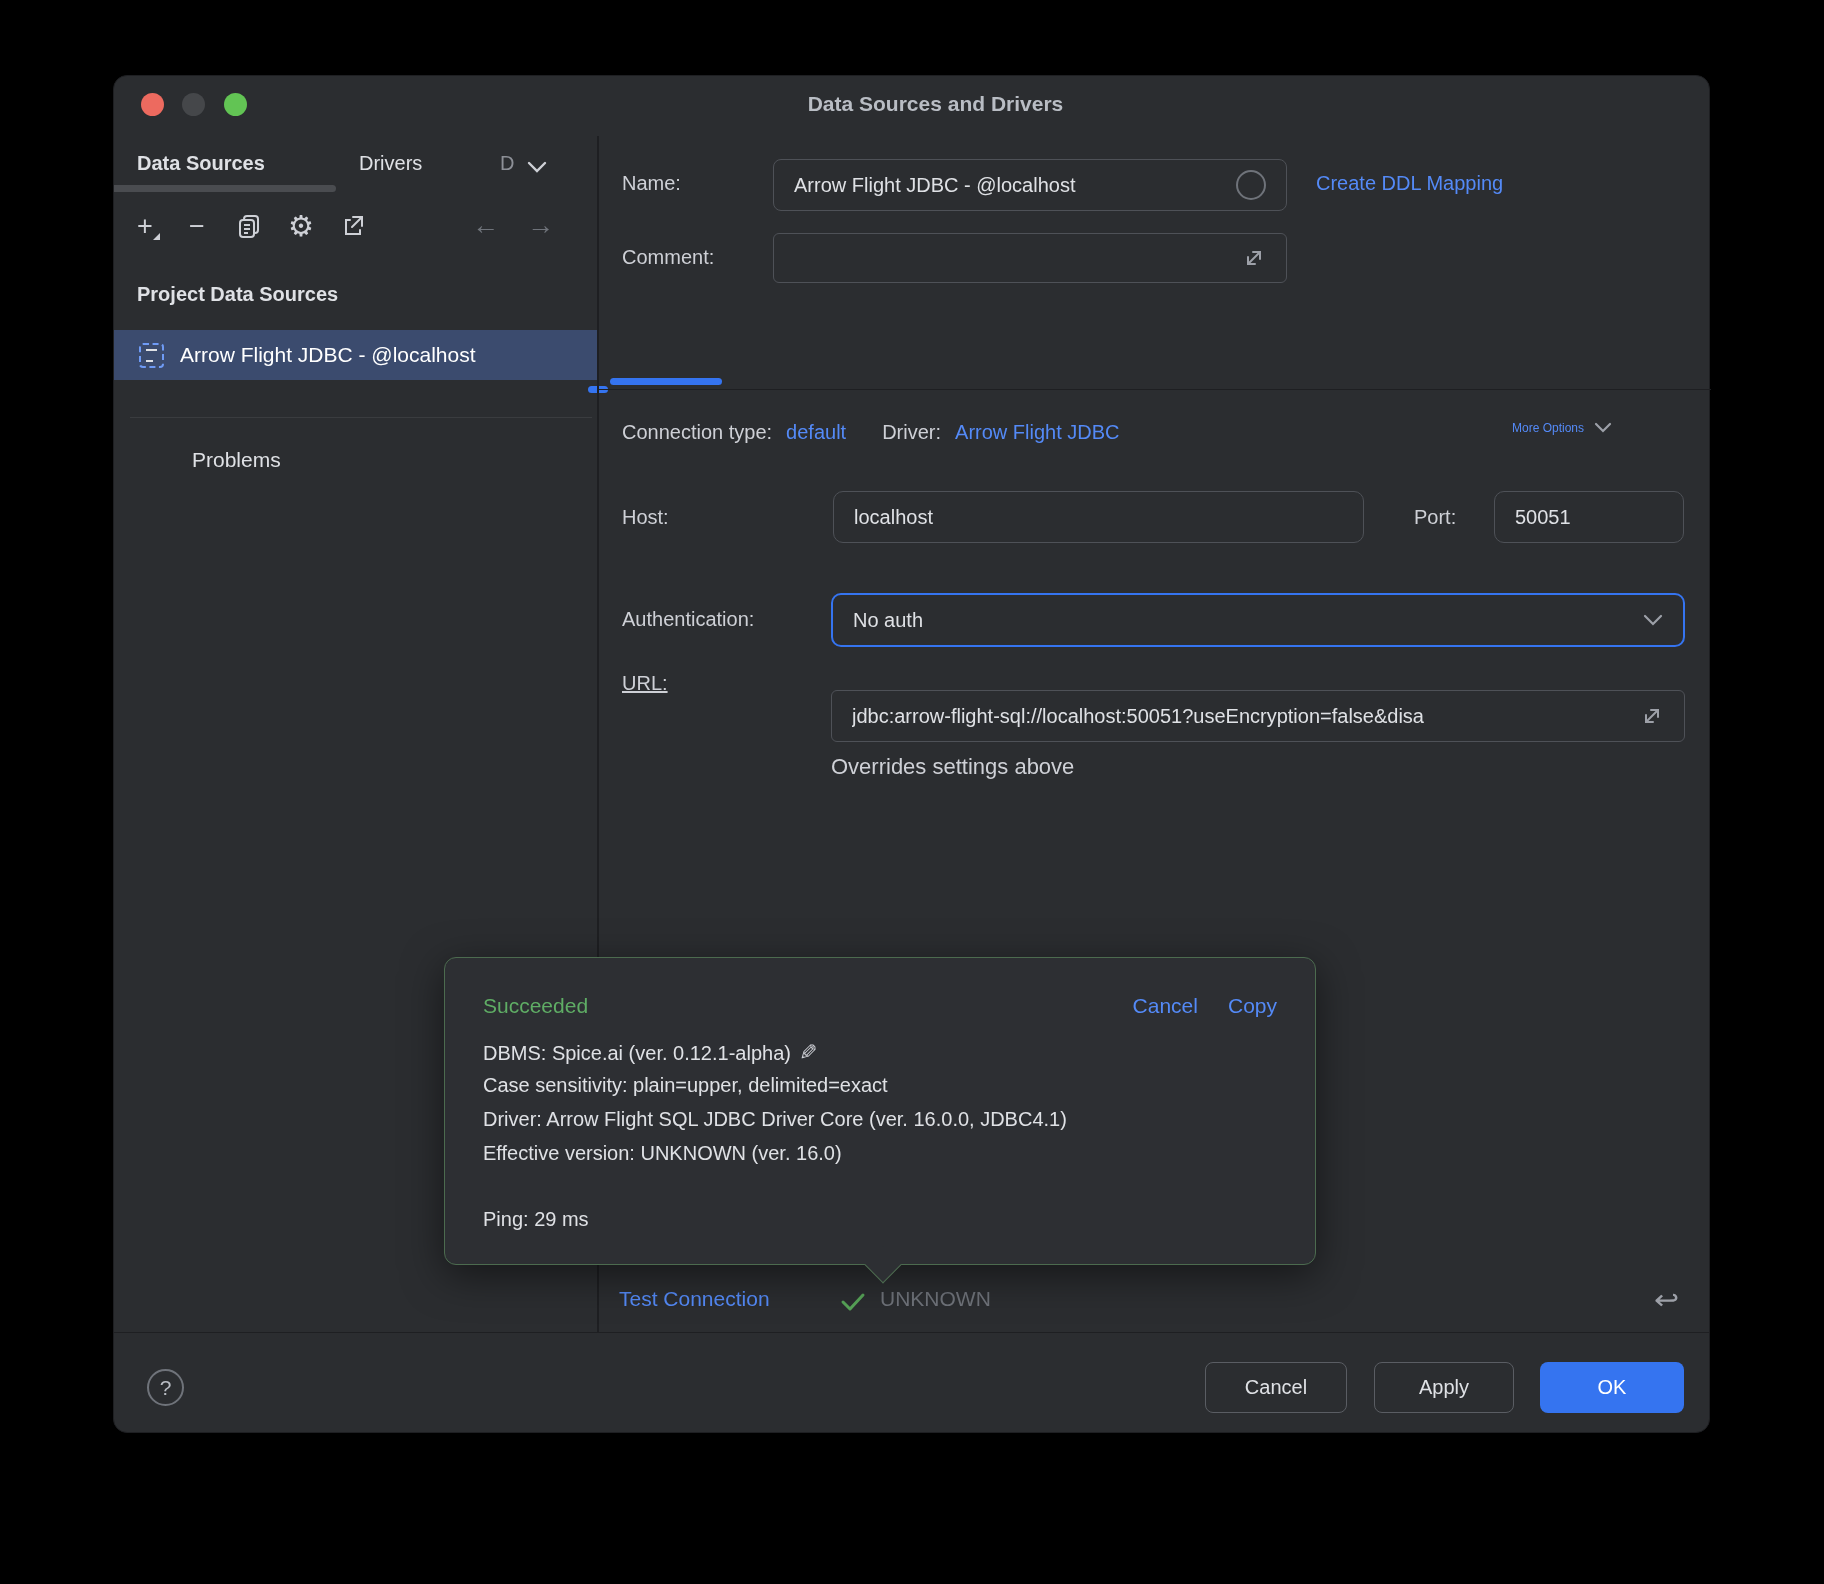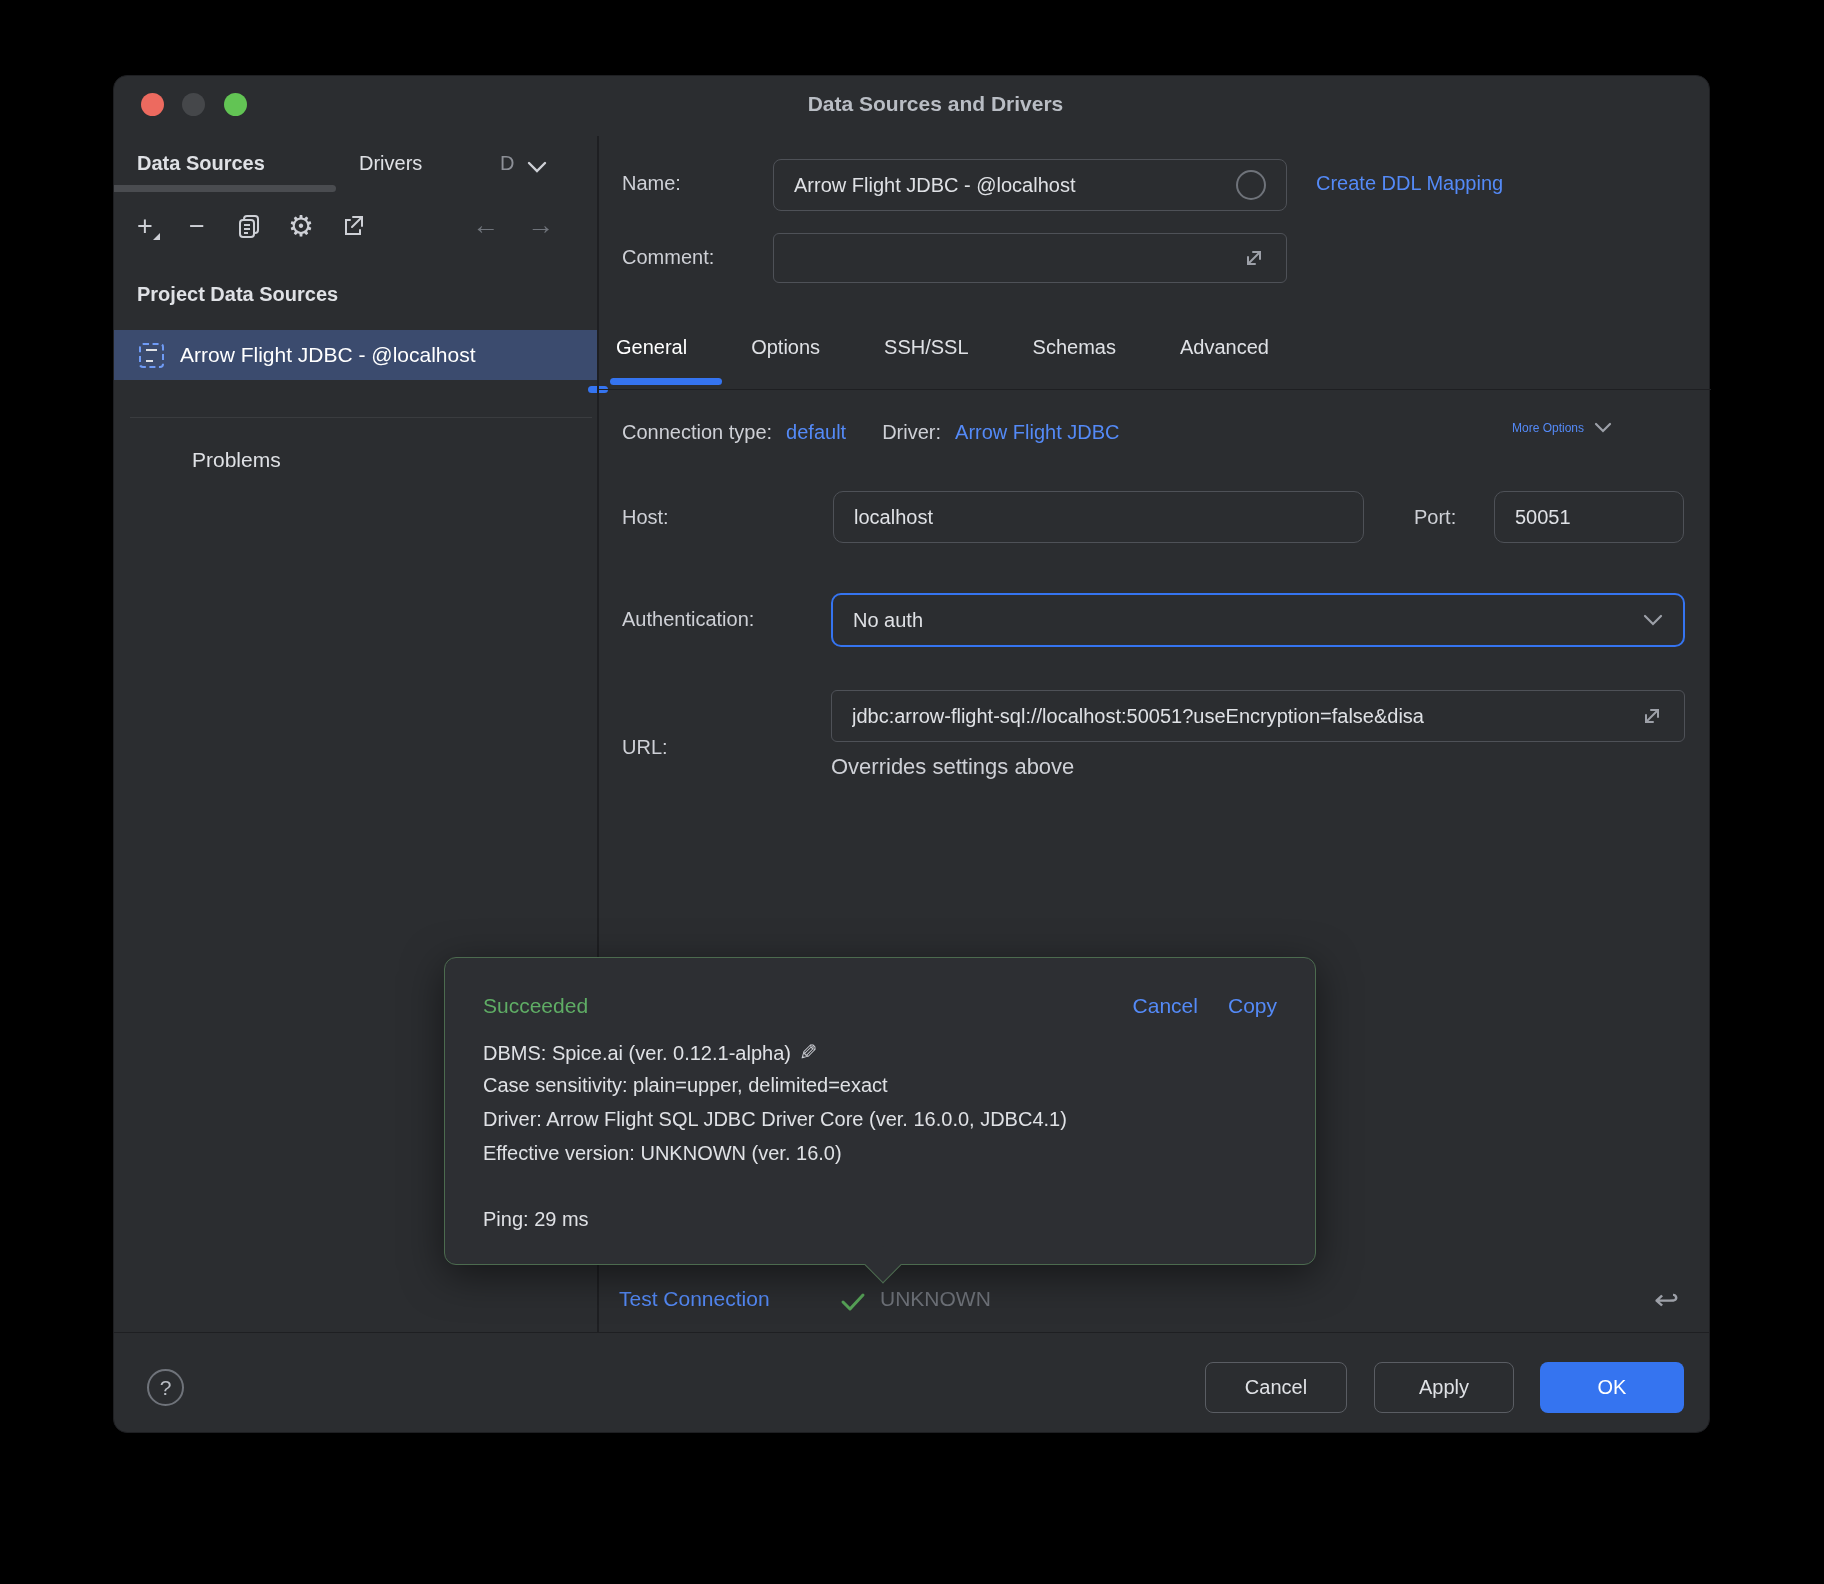--- a/index.html
+++ b/index.html
@@ -67,21 +67,21 @@
 
   .host-label { left:508px; top:430px; }
   .host-field { left:719px; top:415px; width:531px; height:52px; border-radius:10px; }
   .port-label { left:1300px; top:430px; }
   .port-field { left:1380px; top:415px; width:190px; height:52px; border-radius:10px; }
 
   .auth-label { left:508px; top:532px; }
   .auth-select { left:717px; top:517px; width:854px; height:54px; border:2px solid #3574f0;
                  border-radius:10px; justify-content:space-between; }
 
-  .url-label { left:508px; top:660px; }
+  .url-label { left:508px; top:596px;text-decoration:underline; }
   .url-field { left:717px; top:614px; width:854px; height:52px; border-radius:6px;
                justify-content:space-between; overflow:hidden; white-space:nowrap; }
   .url-text { overflow:hidden; white-space:nowrap; }
   .url-hint { left:717px; top:678px; font-size:22px; color:#ced0d6; }
 
   
   .popup { left:330px; top:881px; width:872px; height:308px; background:#2d2f33;
            border:1px solid #4c6b4f; border-radius:12px;
            box-shadow:0 10px 40px rgba(0,0,0,.5); z-index:5; }
   .notch { position:absolute; left:425px; bottom:-14px; width:26px; height:26px;
@@ -176,27 +176,20 @@
   <div class="abs flabel comment-label">Comment:</div>
   <div class="abs field comment-field">
     <span></span>
     <svg width="24" height="24" viewBox="0 0 24 24" fill="none" stroke="#9da0a8" stroke-width="2" stroke-linecap="round">
       <line x1="6" y1="18" x2="18" y2="6"></line>
         <polyline points="11,6 18,6 18,13"></polyline>
         <polyline points="13,18 6,18 6,11"></polyline>
     </svg>
   </div>
 
-  <div class="abs ftabs">
-    <div class="ftab active">General</div>
-    <div class="ftab">Options</div>
-    <div class="ftab">SSH/SSL</div>
-    <div class="ftab">Schemas</div>
-    <div class="ftab">Advanced</div>
-  </div>
   <div class="abs ftab-underline"></div>
   <div class="abs ftab-divider"></div>
 
   <div class="abs conn-row">
     <span class="flabel">Connection type:</span>
     <span class="link">default</span>
     <span class="flabel" style="margin-left:22px;">Driver:</span>
     <span class="link">Arrow Flight JDBC</span>
   </div>
   <div class="abs more-opts">

